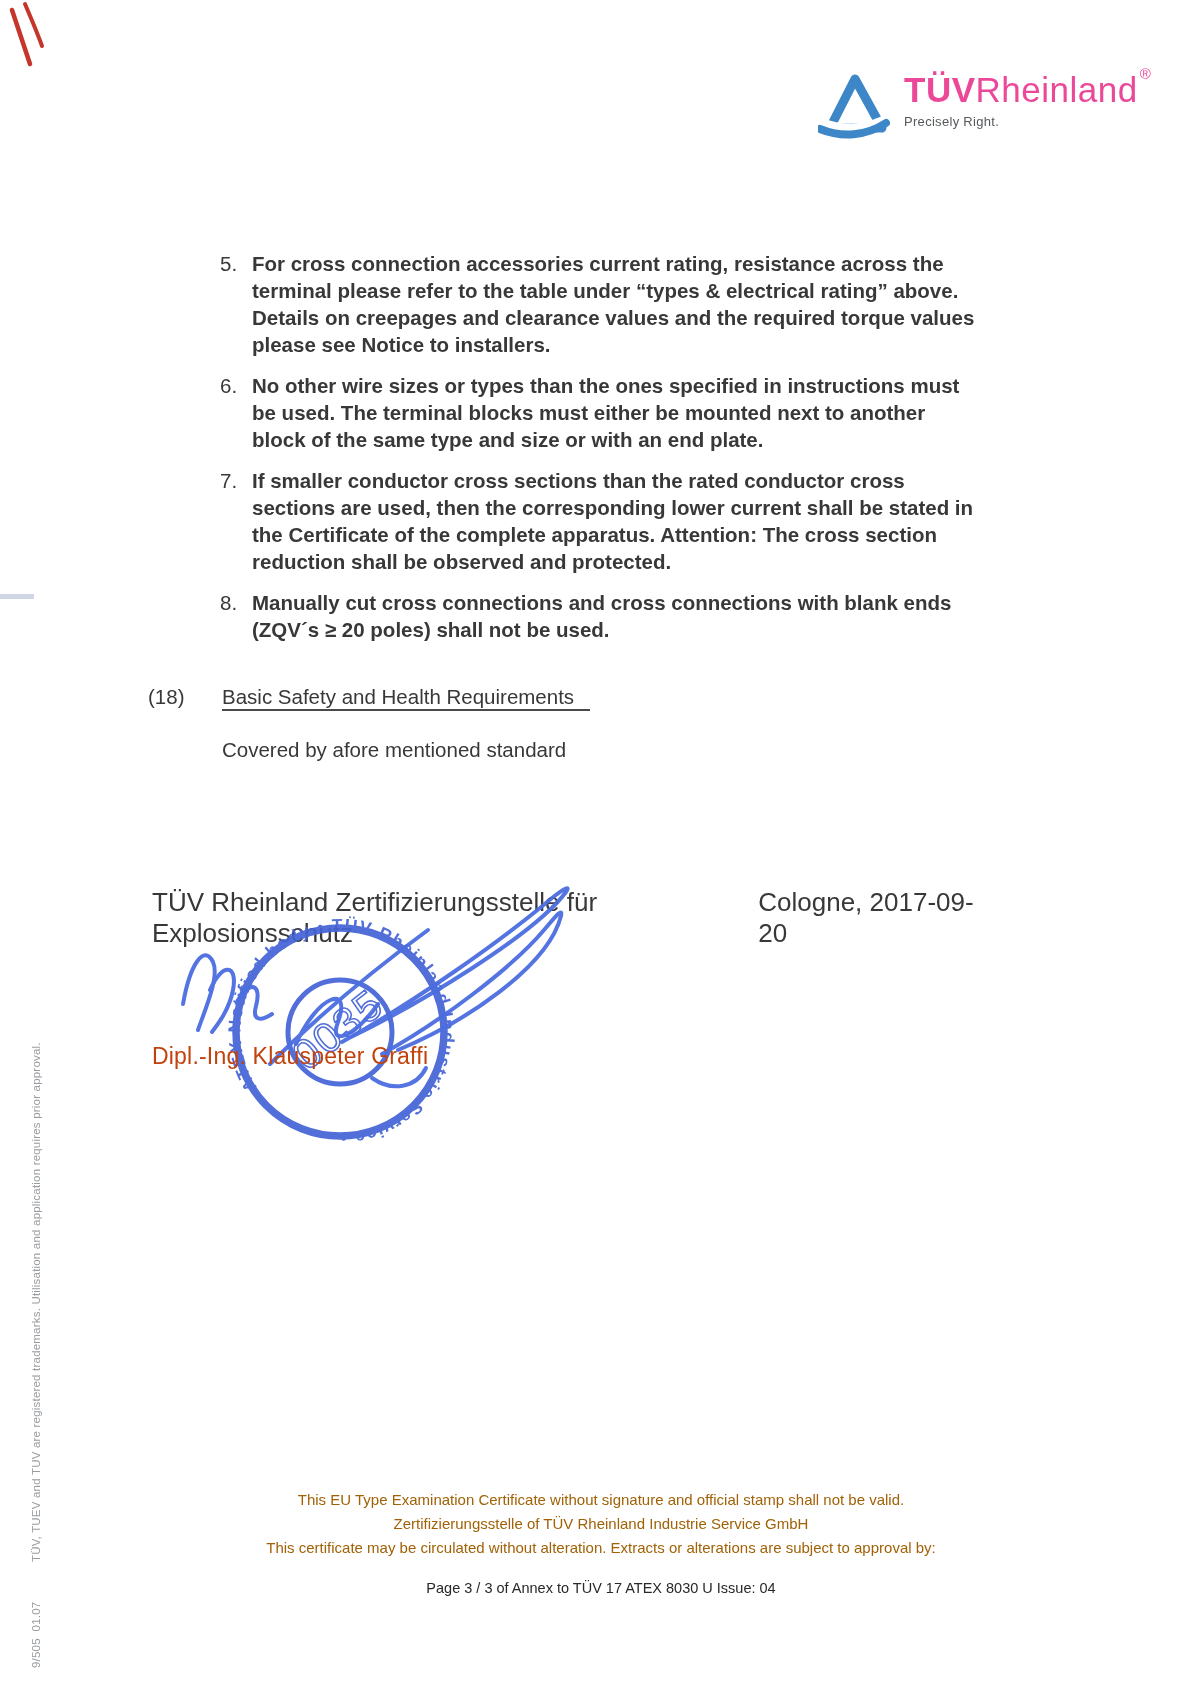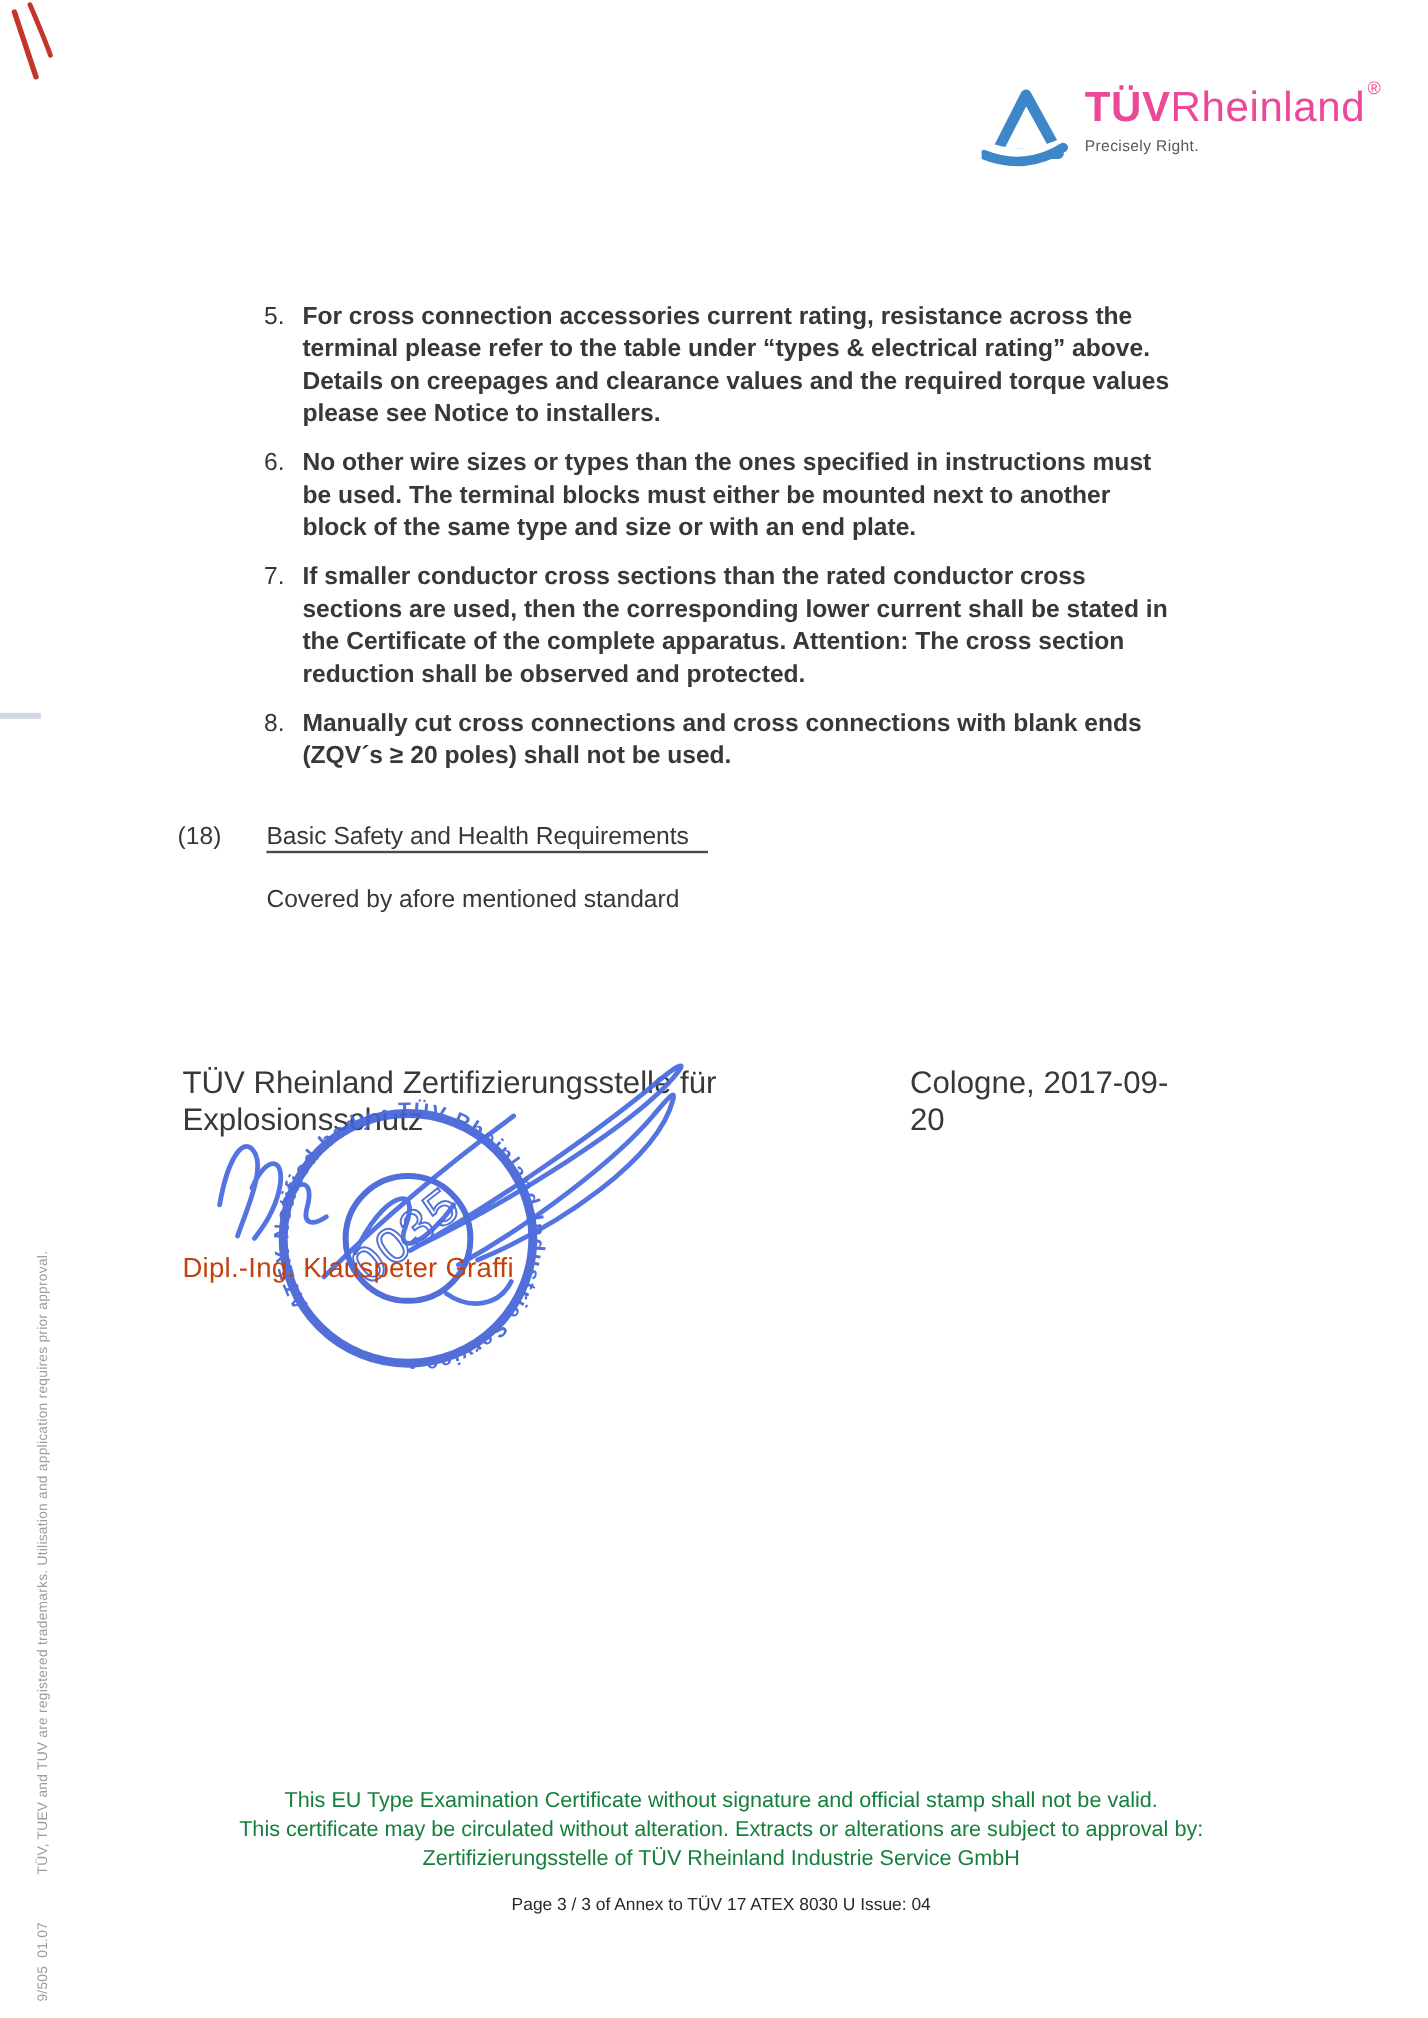--- a/index.html
+++ b/index.html
@@ -28,21 +28,21 @@
   .li-text{flex:1;font-weight:bold;}
   .section-row{display:flex;margin-top:40px;}
   .sec-num{width:74px;flex:0 0 74px;}
   .sec-head{border-bottom:2px solid #4a4a4a;padding-right:16px;padding-bottom:1px;}
   .covered{margin-left:74px;margin-top:26px;}
   
   .sign-row{position:absolute;left:152px;top:887px;width:833px;display:flex;justify-content:space-between;font-size:26px;}
   .signer-name{position:absolute;left:152px;top:1043px;font-size:23px;color:#c2410c;z-index:3;letter-spacing:.2px;}
   .stamp-wrap{position:absolute;left:120px;top:872px;width:520px;height:290px;z-index:2;}
   
-  .footer{position:absolute;left:0;top:1488px;width:100%;text-align:center;font-size:18px;line-height:24px;color:#15803d;padding-left:12px;box-sizing:border-box;}
+  .footer{position:absolute;left:0;top:1488px;width:100%;text-align:center;font-size:15px;line-height:24px;color:#a16207;padding-left:12px;box-sizing:border-box;}
   .page-line{position:absolute;left:0;top:1580px;width:100%;text-align:center;font-size:14.5px;color:#282828;padding-left:12px;box-sizing:border-box;}
   
   .v-note{position:absolute;white-space:pre;transform:rotate(-90deg);transform-origin:0 0;font-size:11.5px;color:#989da1;letter-spacing:.2px;}
   .v-trademark{left:30px;top:1562px;}
   .v-form{left:30px;top:1668px;}
   .edge-dash{position:absolute;left:0;top:594px;width:34px;height:5px;background:#b7c2d6;opacity:.65;}
   .corner-marks{position:absolute;left:0;top:0;width:60px;height:80px;}
 </style>
 </head>
 <body>
@@ -118,21 +118,21 @@
       <path d="M150,192 C192,150 248,102 308,58"></path>
       <path d="M176,172 C198,122 232,112 218,150 C208,176 236,164 258,132"></path>
       <path d="M252,206 C272,220 296,216 306,196"></path>
     </g>
   </svg>
 
   <div class="signer-name">Dipl.-Ing. Klauspeter Graffi</div>
 
   <div class="footer">
     <div>This EU Type Examination Certificate without signature and official stamp shall not be valid.</div>
+    <div>Zertifizierungsstelle of TÜV Rheinland Industrie Service GmbH</div>
     <div>This certificate may be circulated without alteration. Extracts or alterations are subject to approval by:</div>
-    <div>Zertifizierungsstelle of TÜV Rheinland Industrie Service GmbH</div>
   </div>
   <div class="page-line">Page 3 / 3 of Annex to TÜV 17 ATEX 8030 U Issue: 04</div>
 
   <div class="v-note v-trademark">TÜV, TUEV and TUV are registered trademarks. Utilisation and application requires prior approval.</div>
   <div class="v-note v-form">9/505  01.07</div>
 
 </div>
 
 </body></html>

